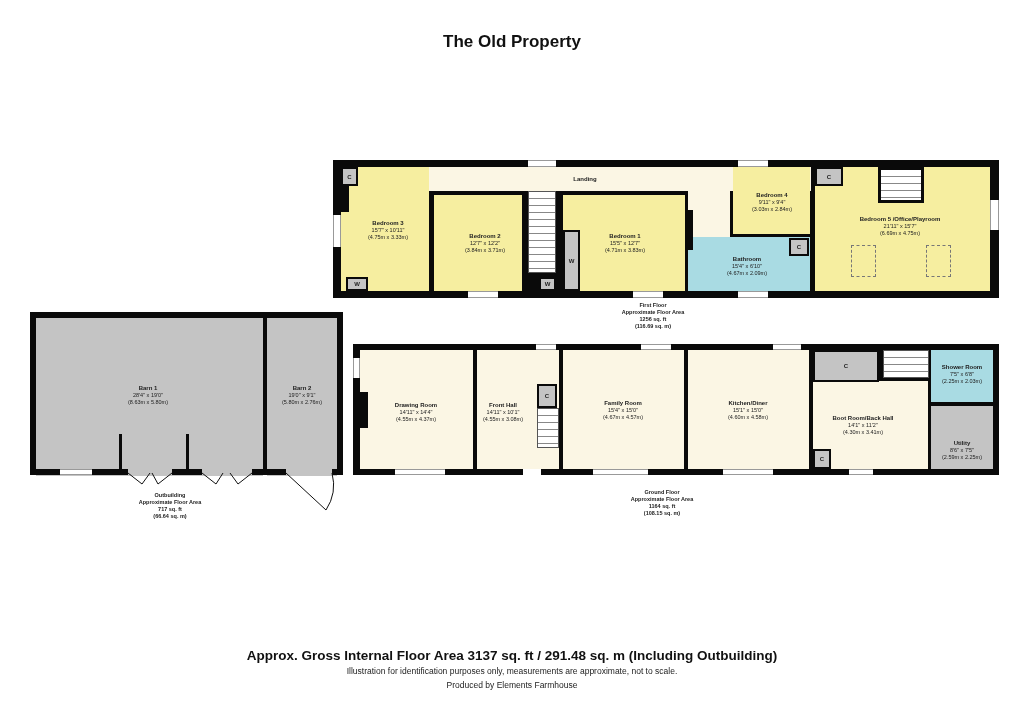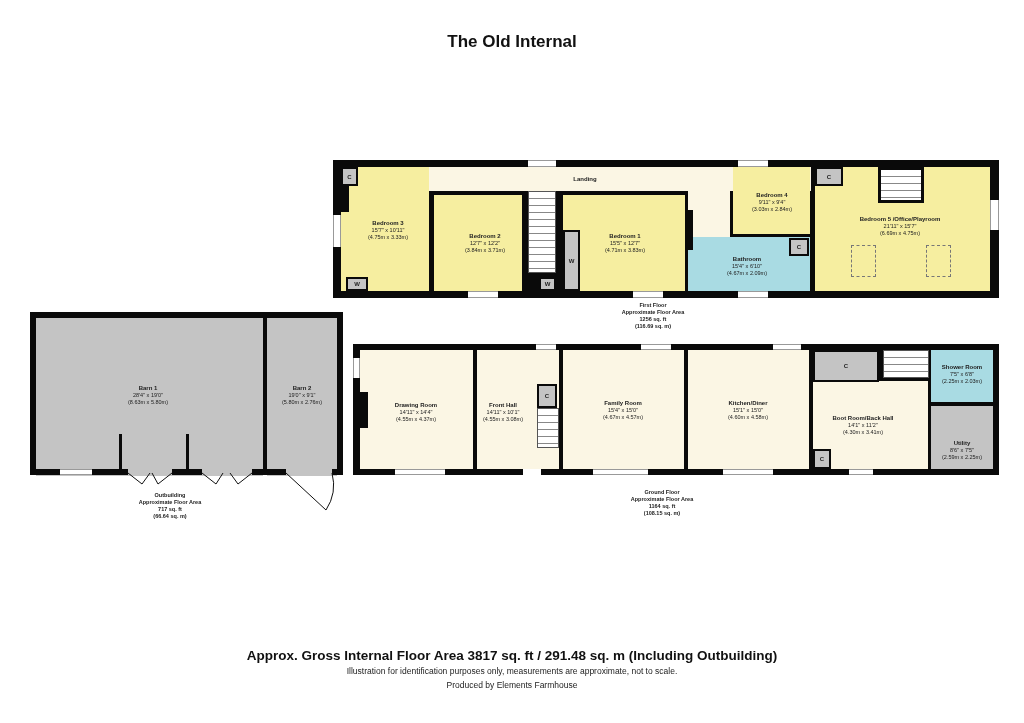--- a/index.html
+++ b/index.html
@@ -23,21 +23,21 @@
   .stairs { position: absolute; background: #ffffff; box-sizing: border-box; border: 1px solid #555;
      background-image: repeating-linear-gradient(to bottom, transparent 0, transparent 6px, #888 6px, #888 7px); }
   .skylight { position: absolute; border: 1px dashed #777; box-sizing: border-box; }
   .footer-main { left: 0; width: 1024px; top: 648px; text-align: center; font-weight: bold; font-size: 13.5px; color: #111; }
   .footer-sub { left: 0; width: 1024px; top: 666px; text-align: center; font-size: 8.5px; color: #222; }
   .footer-credit { left: 0; width: 1024px; top: 680px; text-align: center; font-size: 8.5px; color: #222; }
 </style>
 </head>
 <body>
 
-<div class="abs title">The Old Internal</div>
+<div class="abs title">The Old Property</div>
 
 <div class="abs" style="left:333px; top:160px; width:666px; height:138px;">
 
   <div class="abs wall" style="left:0; top:0; width:666px; height:138px;"></div>
 
   <div class="room cream" style="left:8px; top:7px; width:470px; height:24px;"></div>
   <div class="room cream" style="left:355px; top:7px; width:42px; height:70px;"></div>
 
   <div class="room yellow" style="left:8px; top:7px; width:88px; height:124px;"></div>
 
@@ -228,15 +228,15 @@
   </g>
 </svg>
 
 <div class="area" style="left:170px; top:492px;">
   <span>Outbuilding</span>
   <span>Approximate Floor Area</span>
   <span>717 sq. ft</span>
   <span>(66.64 sq. m)</span>
 </div>
 
-<div class="abs footer-main">Approx. Gross Internal Floor Area 3817 sq. ft / 291.48 sq. m (Including Outbuilding)</div>
+<div class="abs footer-main">Approx. Gross Internal Floor Area 3137 sq. ft / 291.48 sq. m (Including Outbuilding)</div>
 <div class="abs footer-sub">Illustration for identification purposes only, measurements are approximate, not to scale.</div>
 <div class="abs footer-credit">Produced by Elements Farmhouse</div>
 
 </body></html>

